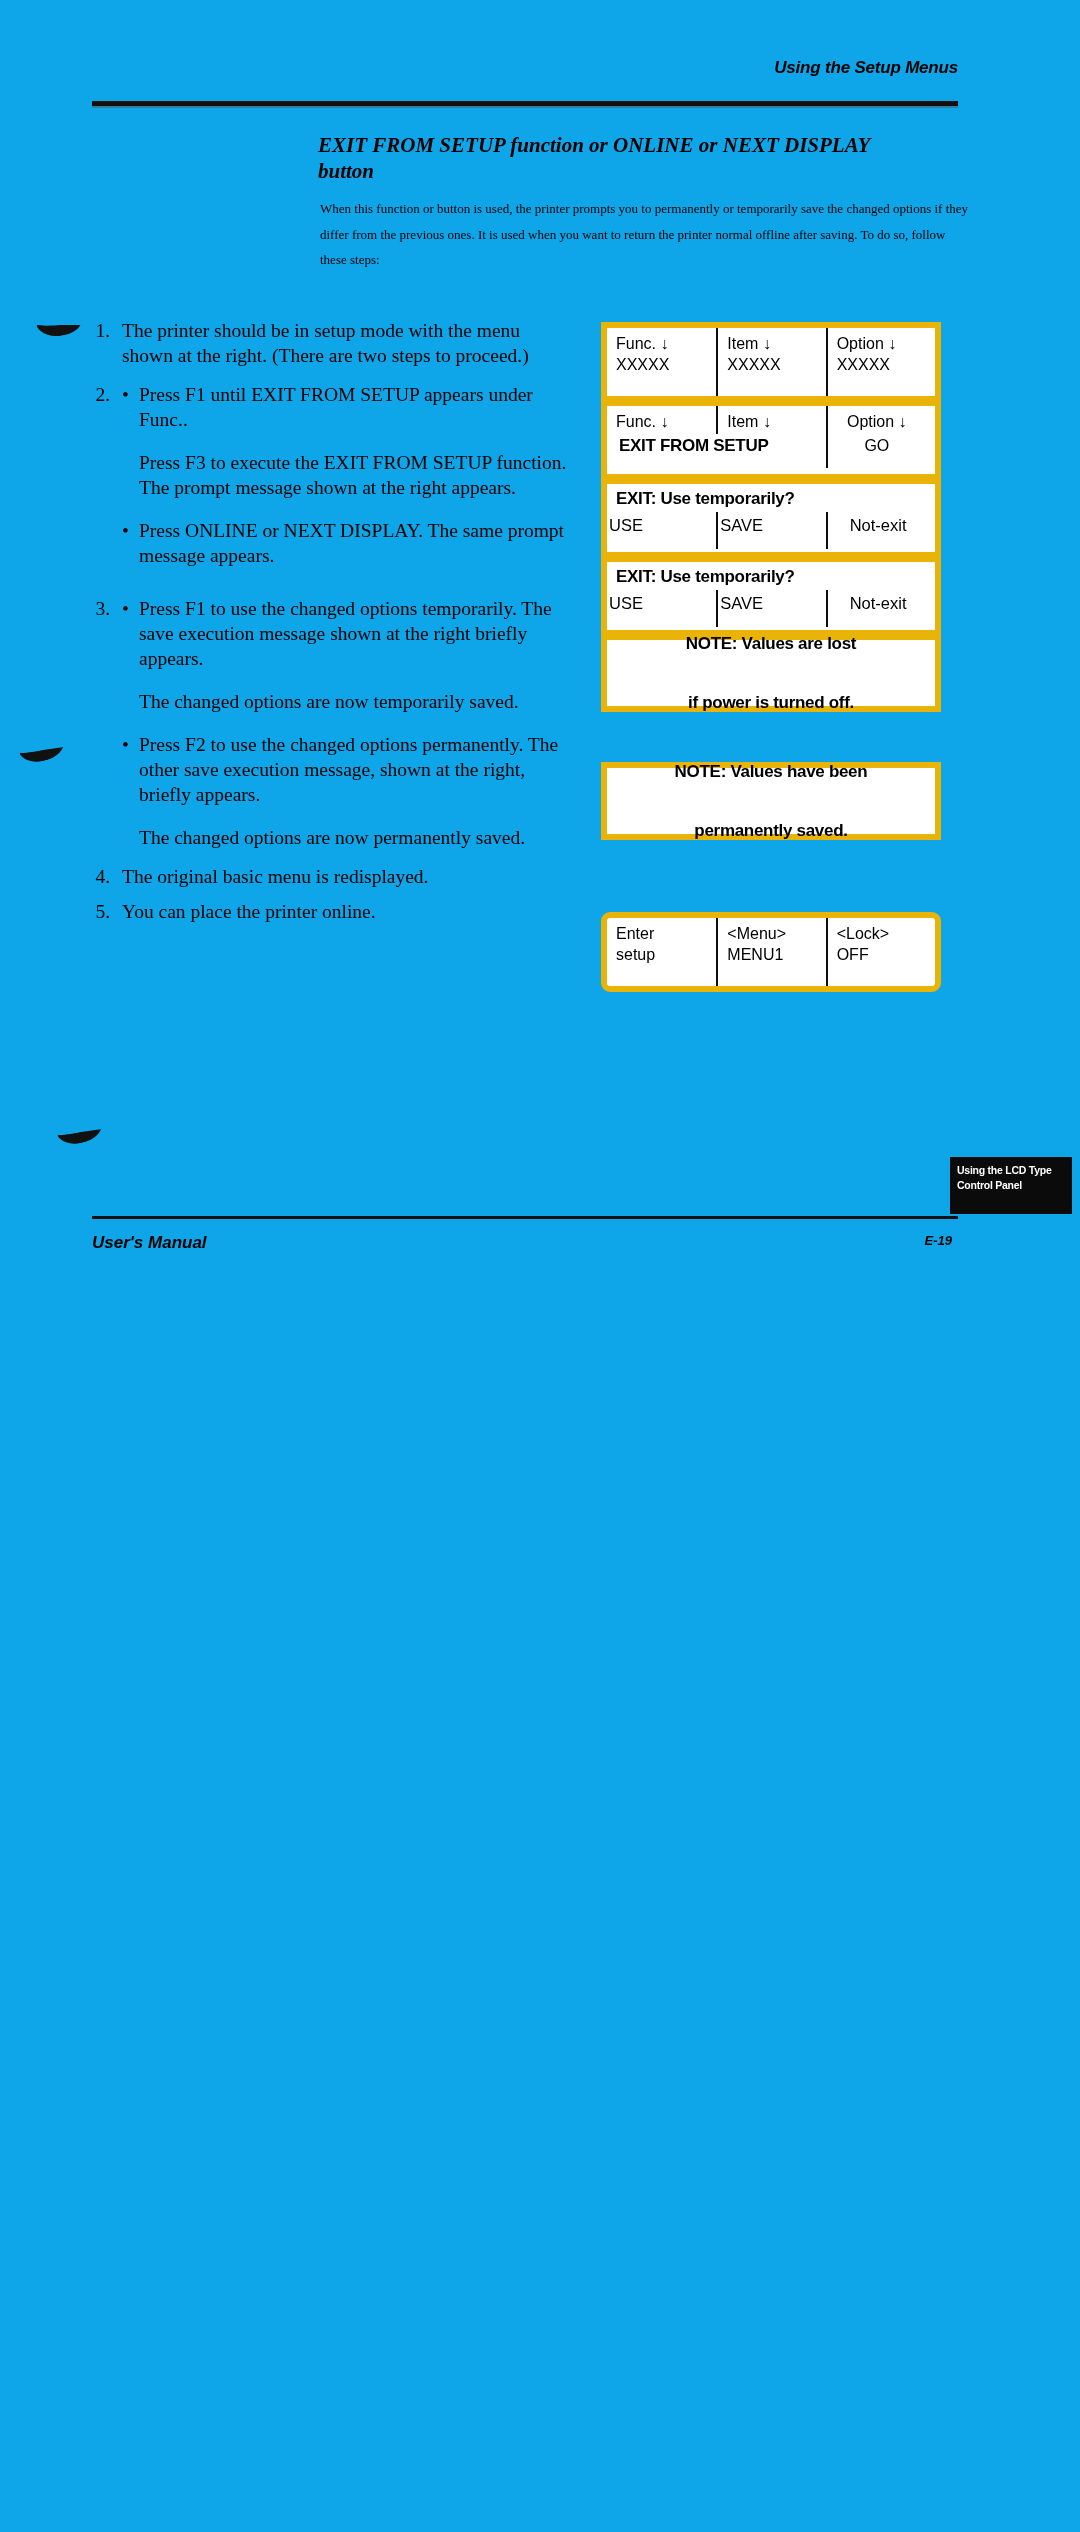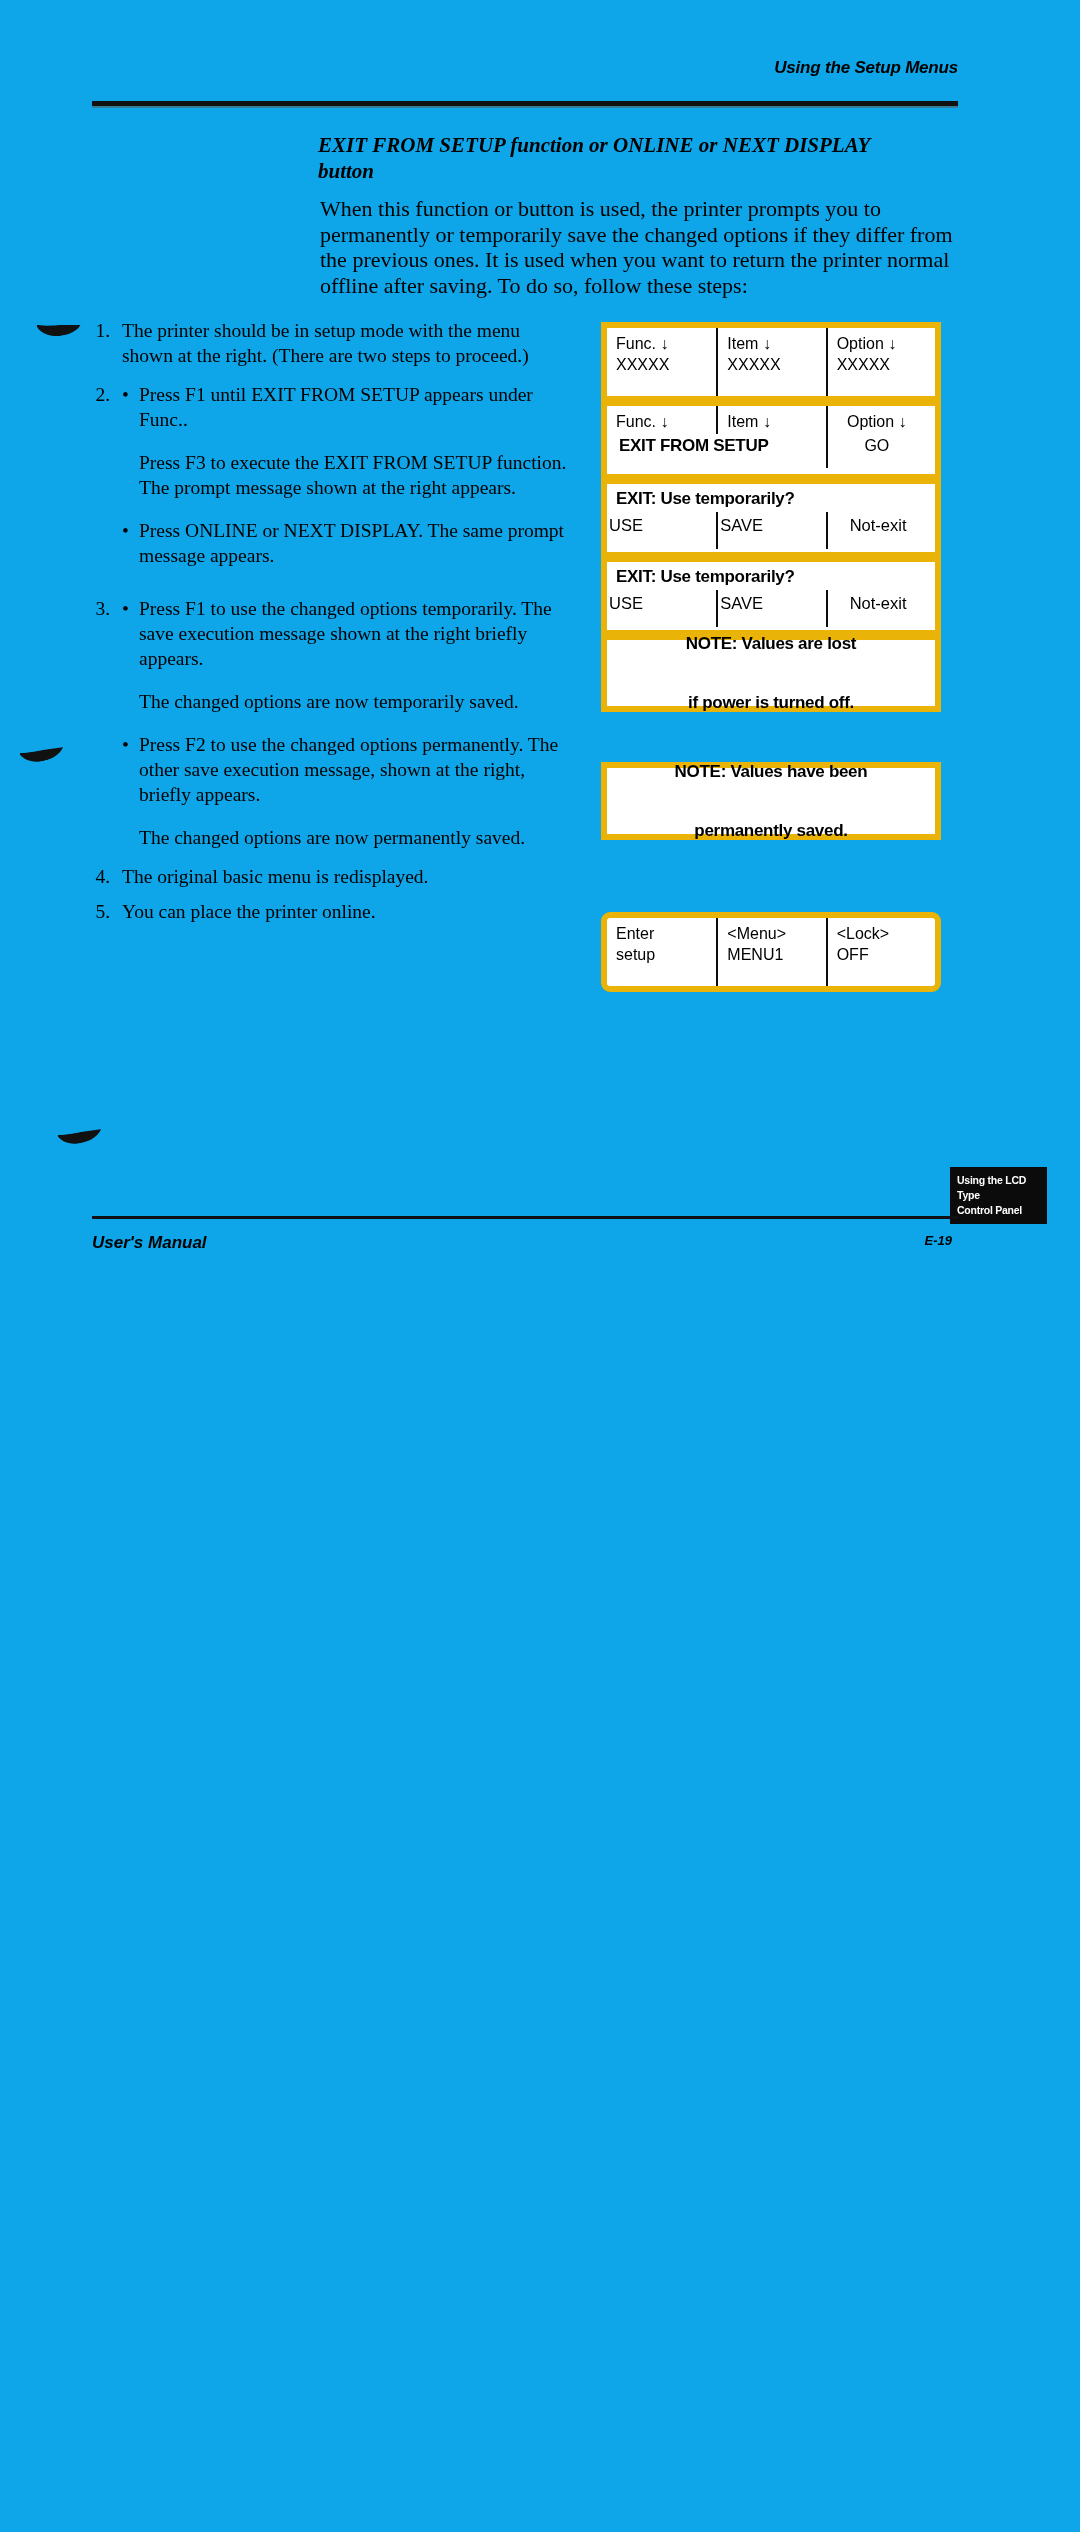--- a/index.html
+++ b/index.html
@@ -77,21 +77,21 @@
     line-height: 26px;
     color: #000;
   }
 
   
   .intro {
     position: absolute;
     left: 320px;
     top: 196px;
     width: 650px;
-    font-size: 22px;
+    font-size: 13px;
     line-height: 25.5px;
   }
 
   
   .steps {
     position: absolute;
     left: 74px;
     top: 318px;
     width: 500px;
   }
@@ -308,32 +308,31 @@
     font-weight: bold;
     font-style: italic;
     font-size: 13px;
     color: #000;
     text-align: right;
   }
   .thumb-tab {
     position: absolute;
     left: 950px;
     top: 1157px;
-    width: 97px;
+    width: 122px;
     height: 57px;
     background: #0b0b0b;
     color: #fff;
     box-sizing: border-box;
     padding: 6px 5px 0 7px;
     font-family: "Liberation Sans", "DejaVu Sans", sans-serif;
     font-weight: bold;
     font-size: 10.5px;
     line-height: 15px;
     letter-spacing: -0.25px;
-    margin-top: 10px;
   }
 </style>
 </head>
 <body>
 
 <div id="page">
   <div class="scan-area">
 
     <div class="running-head">Using the Setup Menus</div>
     <div class="rule-top"></div>

